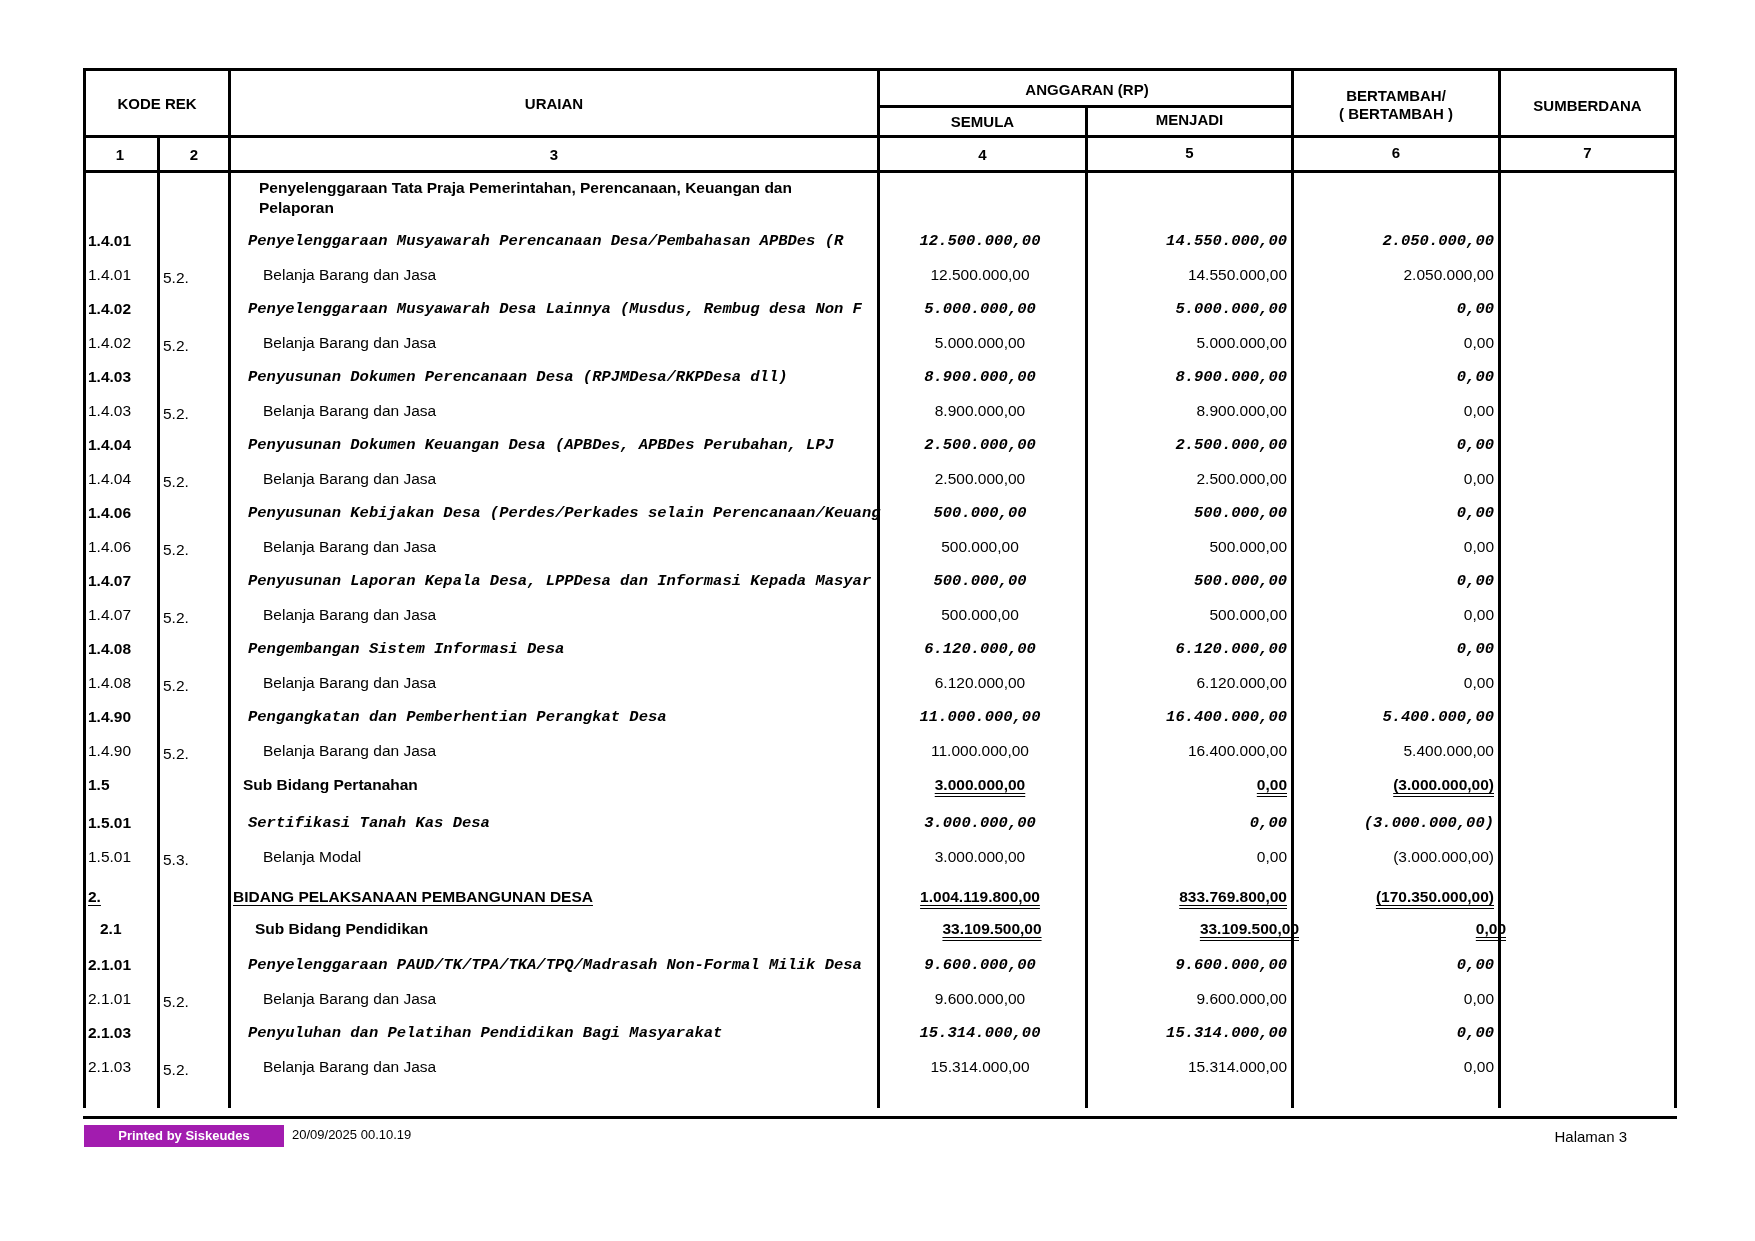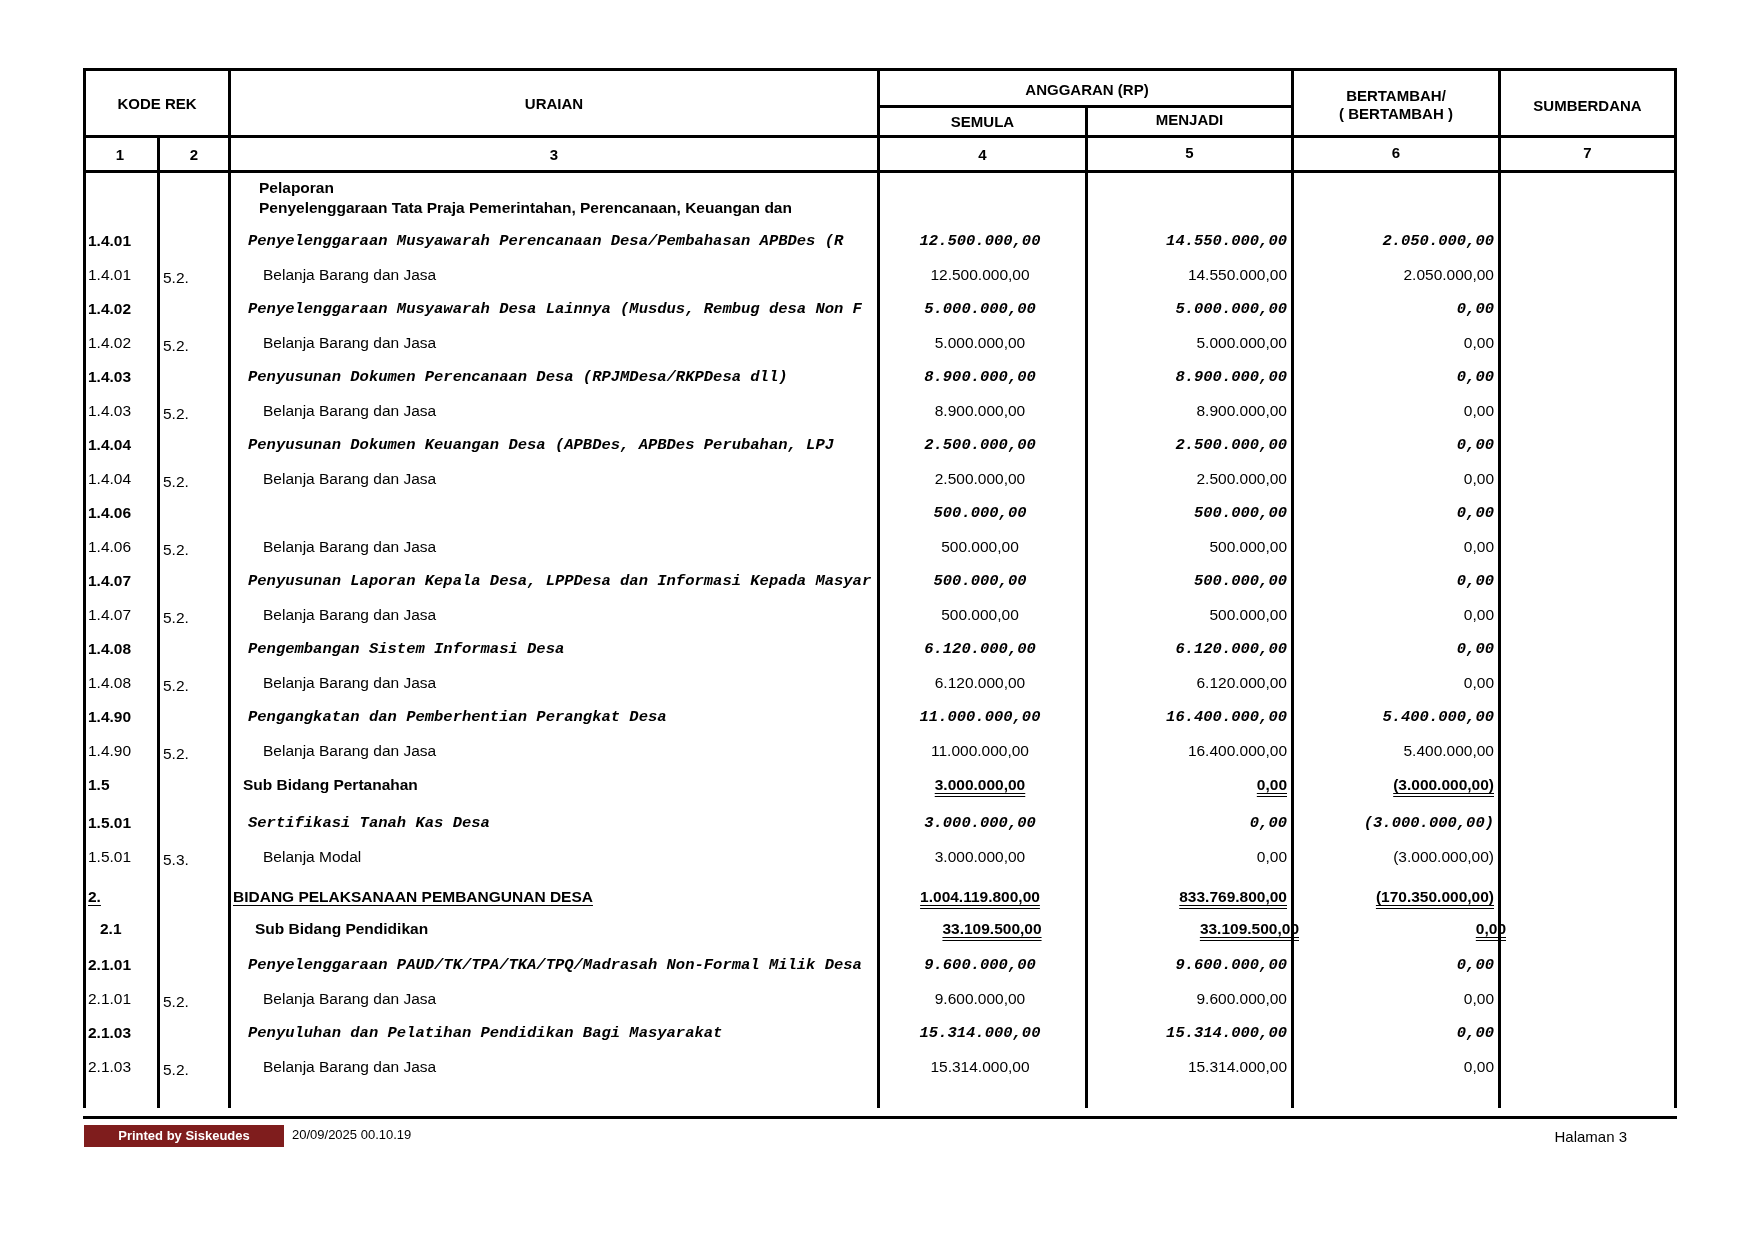--- a/index.html
+++ b/index.html
@@ -18,21 +18,21 @@
   .c4 { left:797px; width:200px; text-align:center; }
   .c5 { left:1004px; width:200px; text-align:right; }
   .c6 { left:1211px; width:200px; text-align:right; }
   .bold { font-weight:bold; }
   .ital { font-style:italic;font-family:Liberation Mono, monospace; }
   .indent1 { padding-left:5px; }
   .indent2 { padding-left:20px; }
   .u1 { text-decoration:underline; text-underline-offset:3px; }
   .u2 { text-decoration:underline double; text-underline-offset:3px; }
   .footer-line { position:absolute; left:83px; top:1116px; width:1594px; height:3px; background:#000; }
-  .printed { position:absolute; left:84px; top:1125px; width:200px; height:22px; background:#7f1d1d; color:#fff; font-weight:bold; font-size:13px; line-height:22px; text-align:center; }
+  .printed { position:absolute; left:84px; top:1125px; width:200px; height:22px; background:#a21caf; color:#fff; font-weight:bold; font-size:13px; line-height:22px; text-align:center; }
   .printed-date { position:absolute; left:292px; top:1125px; font-size:13px; line-height:20px; }
   .page-num { position:absolute; left:1535px; top:1126px; width:92px; text-align:right; font-size:15px; line-height:22px; }
 </style>
 </head>
 <body>
 
 <div class="tbl">
   <div class="hdr">
 
     <div class="vline" style="left:0;height:102px;"></div>
@@ -73,22 +73,22 @@
     <div class="vline" style="left:0;height:938px;"></div>
     <div class="vline" style="left:74px;height:938px;"></div>
     <div class="vline" style="left:145px;height:938px;"></div>
     <div class="vline" style="left:794px;height:938px;"></div>
     <div class="vline" style="left:1002px;height:938px;"></div>
     <div class="vline" style="left:1208px;height:938px;"></div>
     <div class="vline" style="left:1415px;height:938px;"></div>
     <div class="vline" style="left:1591px;height:938px;"></div>
 
     <div style="position:absolute;left:176px;top:8px;width:610px;font-weight:bold;font-size:15.5px;line-height:20px;">
+      <div>Penyelenggaraan Tata Praja Pemerintahan, Perencanaan, Keuangan dan</div>
       <div>Pelaporan</div>
-      <div>Penyelenggaraan Tata Praja Pemerintahan, Perencanaan, Keuangan dan</div>
     </div>
 
     <div id="rows-container">
         <div class="row" style="top: 54px;">
           <div class="cell c1 bold">1.4.01</div>
           <div class="cell c2"></div>
           <div class="cell c3 bold ital indent1">Penyelenggaraan Musyawarah Perencanaan Desa/Pembahasan APBDes (R</div>
           <div class="cell c4 bold ital">12.500.000,00</div>
           <div class="cell c5 bold ital">14.550.000,00</div>
           <div class="cell c6 bold ital">2.050.000,00</div>
@@ -145,20 +145,21 @@
           <div class="cell c1 ">1.4.04</div>
           <div class="cell c2">5.2.</div>
           <div class="cell c3 indent2">Belanja Barang dan Jasa</div>
           <div class="cell c4 ">2.500.000,00</div>
           <div class="cell c5 ">2.500.000,00</div>
           <div class="cell c6 ">0,00</div>
         </div>
         <div class="row" style="top: 326px;">
           <div class="cell c1 bold">1.4.06</div>
           <div class="cell c2"></div>
+          <div class="cell c3 bold ital indent1">Penyusunan Kebijakan Desa (Perdes/Perkades selain Perencanaan/Keuang</div>
           <div class="cell c4 bold ital">500.000,00</div>
           <div class="cell c5 bold ital">500.000,00</div>
           <div class="cell c6 bold ital">0,00</div>
         </div>
         <div class="row" style="top: 360px;">
           <div class="cell c1 ">1.4.06</div>
           <div class="cell c2">5.2.</div>
           <div class="cell c3 indent2">Belanja Barang dan Jasa</div>
           <div class="cell c4 ">500.000,00</div>
           <div class="cell c5 ">500.000,00</div>

